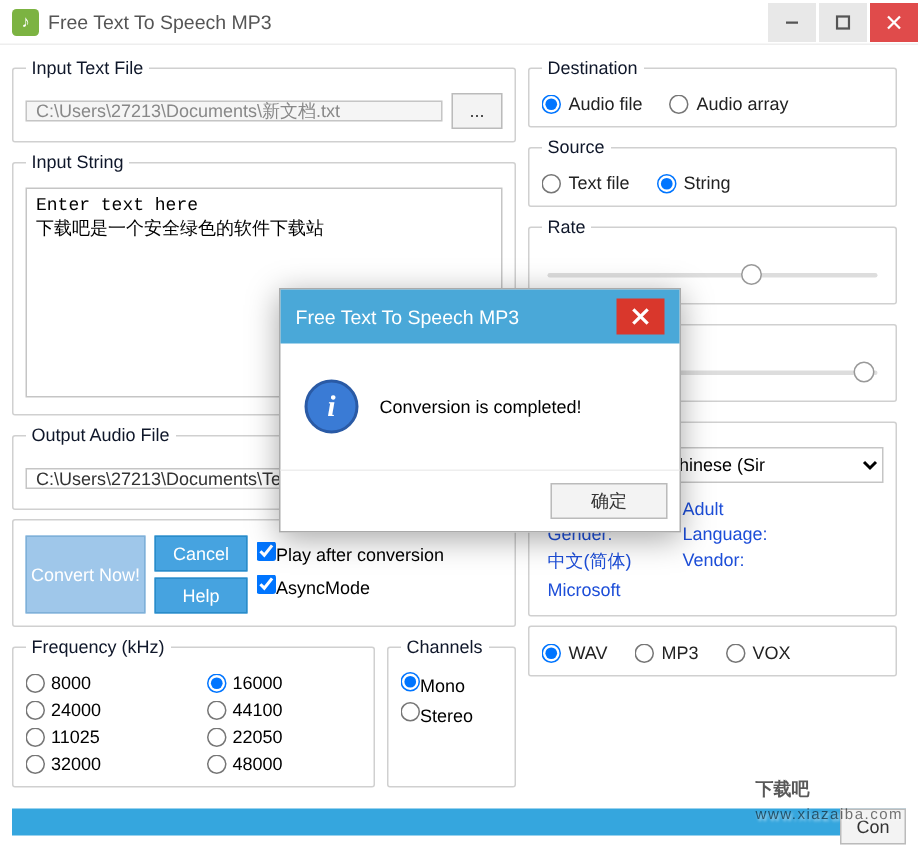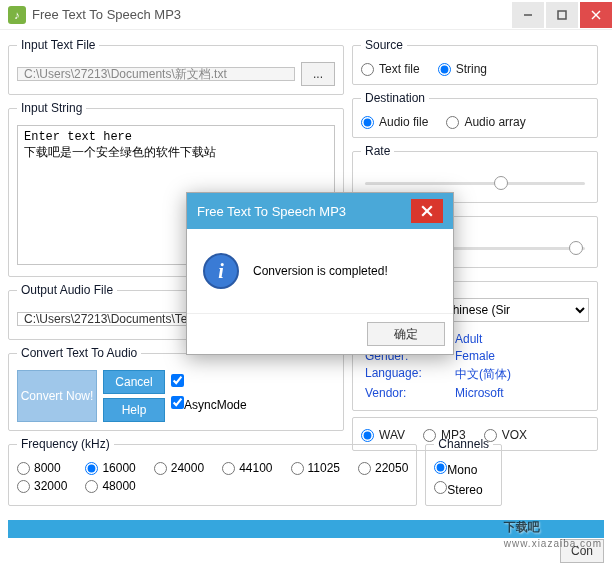--- a/index.html
+++ b/index.html
@@ -30,21 +30,21 @@
 .slider-track{position:absolute;top:8px;left:0;right:0;height:3px;background:#ddd;border-radius:2px}
 .slider-thumb{position:absolute;width:14px;height:14px;background:#fff;border:1px solid #999;border-radius:50%;top:2px}
 select{width:100%;height:24px;border:1px solid #c5c5c5;background:#fff;padding:2px 4px;font-size:12px}
 .info-grid{display:grid;grid-template-columns:80px 1fr;gap:3px 10px;padding:2px 4px}
 .info-grid span{color:#1d4ed8}
 .convert-box{display:flex;gap:6px}
 .convert-now{background:#9fc7ea;color:#fff;border:1px solid #7fb0d8;width:80px;height:52px;font-size:12px;cursor:pointer}
 .mini-btns{display:flex;flex-direction:column;gap:4px}
 .mini-btn{background:#46a3e0;color:#fff;border:1px solid #2a8cc9;width:62px;height:24px;font-size:12px;cursor:pointer}
 .chk-col{display:flex;flex-direction:column;gap:6px;padding-top:4px}
-.freq-grid{display:grid;grid-template-columns:repeat(6,1fr);gap:4px 18px}
+.freq-grid{display:grid;grid-template-columns:repeat(2,1fr);gap:4px 18px}
 .freq-grid label{display:flex;align-items:center;gap:4px;cursor:pointer}
 .progress{margin:6px 8px 0;height:18px;background:#35a6de}
 .bottom-btn{position:absolute;right:8px;bottom:6px}
 .modal{position:absolute;left:186px;top:192px;width:268px;background:#fff;box-shadow:0 4px 20px rgba(0,0,0,.35);border:1px solid #aaa;z-index:10}
 .modal-title{background:#4aa8d8;color:#fff;height:36px;display:flex;align-items:center;padding:0 10px}
 .modal-title span{flex:1;font-size:13px}
 .modal-close{width:32px;height:24px;background:#d9372c;color:#fff;display:flex;align-items:center;justify-content:center;cursor:pointer}
 .modal-body{padding:24px 16px;display:flex;align-items:center;gap:14px}
 .info-icon{width:36px;height:36px;border-radius:50%;background:#3a7bd5;display:flex;align-items:center;justify-content:center;color:#fff;font-family:Georgia,serif;font-style:italic;font-weight:bold;font-size:20px;border:2px solid #2a5aa5}
 .modal-foot{padding:8px;display:flex;justify-content:flex-end;border-top:1px solid #eee}
@@ -97,29 +97,28 @@
 
     <fieldset>
       <legend>Output Audio File</legend>
       <div class="row">
         <input type="text" value="C:\Users\27213\Documents\Te" style="">
         <button class="btn">...</button>
       </div>
     </fieldset>
 
     <fieldset>
-      <legend>Convert Text To Audio</legend>
       <div class="convert-box">
         <button class="convert-now">Convert Now!</button>
         <div class="mini-btns">
           <button class="mini-btn">Cancel</button>
           <button class="mini-btn">Help</button>
         </div>
         <div class="chk-col">
-          <label class="chk-row"><input type="checkbox" checked="" style=""></label>
+          <label class="chk-row"><input type="checkbox" checked="" style=""><span>Play after conversion</span></label>
           <label class="chk-row"><input type="checkbox" checked="" style=""><span>AsyncMode</span></label>
         </div>
       </div>
     </fieldset>
 
     <div class="twocol">
       <fieldset style="flex:1">
         <legend>Frequency (kHz)</legend>
         <div class="freq-grid" id="freq-grid">
             <label>
@@ -161,43 +160,43 @@
         <div id="channels-list" style="display:flex;flex-direction:column;gap:4px">
             <label><input type="radio" name="channels-radio" checked="" style=""><span>Mono</span></label>
             <label><input type="radio" name="channels-radio" style=""><span>Stereo</span></label>
           </div>
       </fieldset>
     </div>
   </div>
 
   <div class="col col-right">
     <fieldset>
+      <legend>Destination</legend>
+      <div class="radio-row" id="dest-list">
+          <label>
+            <input type="radio" name="destination-radio" checked="" style="">
+            <span>Audio file</span>
+          </label>
+          <label>
+            <input type="radio" name="destination-radio" style="">
+            <span>Audio array</span>
+          </label>
+        </div>
+    </fieldset>
+
+    <fieldset>
       <legend>Source</legend>
       <div class="radio-row" id="source-list">
           <label>
             <input type="radio" name="source-radio" style="">
             <span>Text file</span>
           </label>
           <label>
             <input type="radio" name="source-radio" checked="" style="">
             <span>String</span>
-          </label>
-        </div>
-    </fieldset>
-
-    <fieldset>
-      <legend>Destination</legend>
-      <div class="radio-row" id="dest-list">
-          <label>
-            <input type="radio" name="destination-radio" checked="" style="">
-            <span>Audio file</span>
-          </label>
-          <label>
-            <input type="radio" name="destination-radio" style="">
-            <span>Audio array</span>
           </label>
         </div>
     </fieldset>
 
     <fieldset>
       <legend>Rate</legend>
       <div class="slider-wrap">
           <div class="slider">
             <div class="slider-track"></div>
             <div class="slider-thumb" id="rate-thumb" style="left: calc(62% - 7px);"></div>
@@ -215,21 +214,20 @@
         </div>
     </fieldset>
 
     <fieldset>
       <legend>Voice</legend>
       <select><option>hui Desktop - Chinese (Sir</option></select>
       <div class="info-grid" style="margin-top:8px">
         <span>Age:</span>
           <span>Adult</span>
         <span>Gender:</span>
-          <span>Female</span>
         <span>Language:</span>
           <span>中文(简体)</span>
         <span>Vendor:</span>
           <span>Microsoft</span>
       </div>
     </fieldset>
 
     <fieldset>
       <div class="radio-row" id="fmt-list">
           <label>

